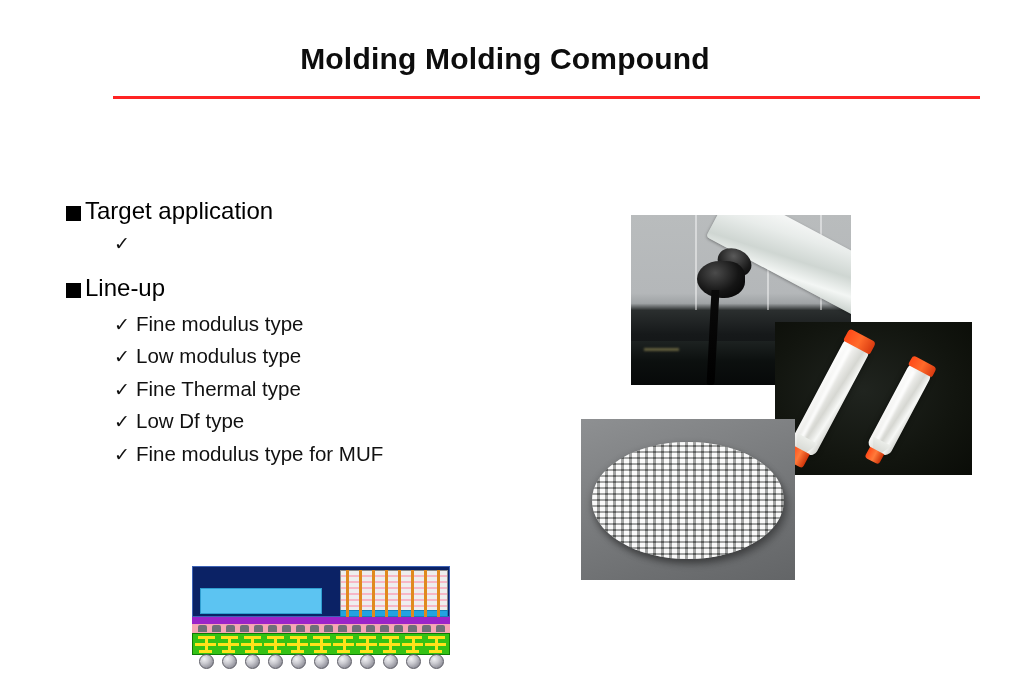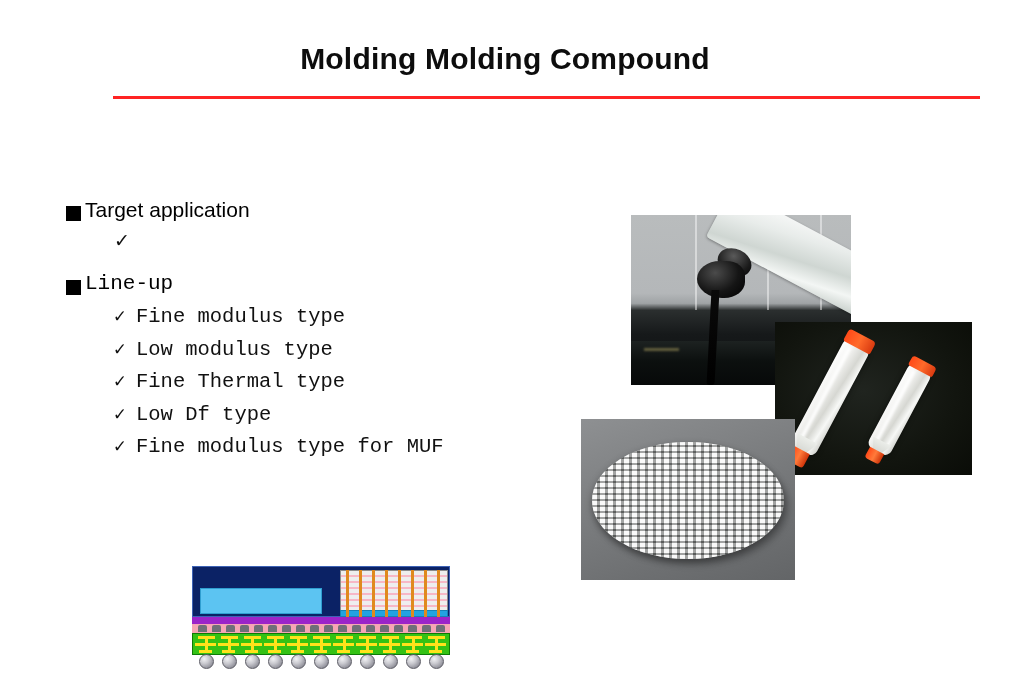--- a/index.html
+++ b/index.html
@@ -35,21 +35,21 @@
   
   #content-body {
     position: absolute;
     left: 66px; top: 198px;
     width: 500px;
   }
   .bullet-group { margin-bottom: 22px; }
   .bullet-l1 {
     display: flex;
     align-items: flex-start;
-    font-size: 21px;
+    font-size: 24px;
     line-height: 1.12;
     color: #000;
     margin-bottom: 4px;
   }
   .sq-bullet {
     display: inline-block;
     width: 15px; height: 15px;
     background: #000;
     margin-top: 8px;
     margin-right: 4px;
@@ -65,21 +65,21 @@
     color: #111;
   }
   .chk {
     flex: none;
     width: 19px;
     font-size: 19px;
     line-height: 1;
     color: #111;
     margin-right: 3px;
   }
-  #group-lineup { margin-top: 17px; font-family: Liberation Mono, monospace; }
+  #group-lineup { margin-top: 17px; }
   #group-lineup .bullet-l2 { margin-top: 12px; }
 
   
   .photo {
     position: absolute;
     overflow: hidden;
     background: #777;
   }
 
   

